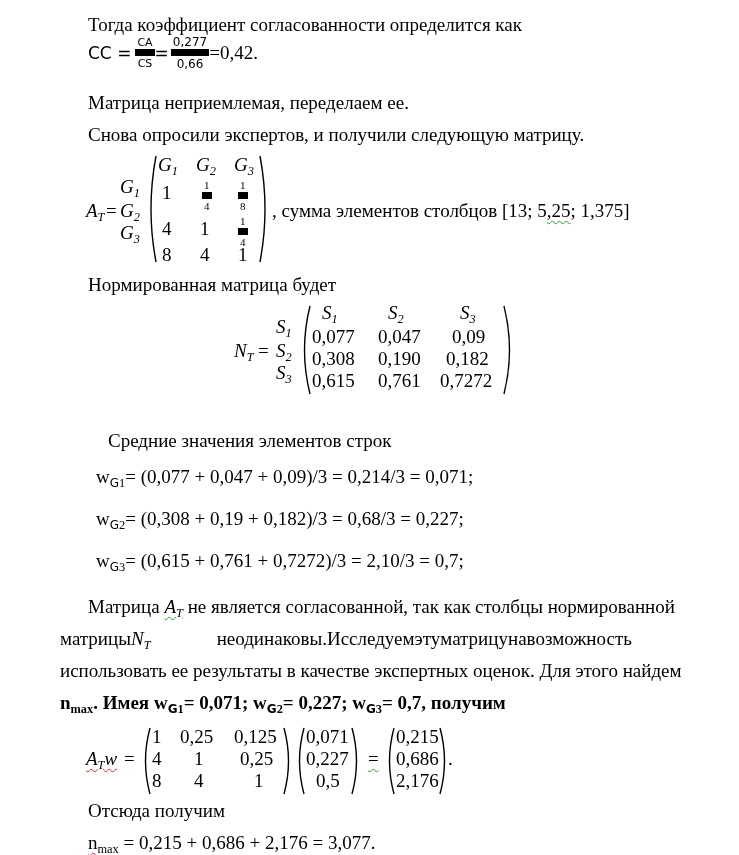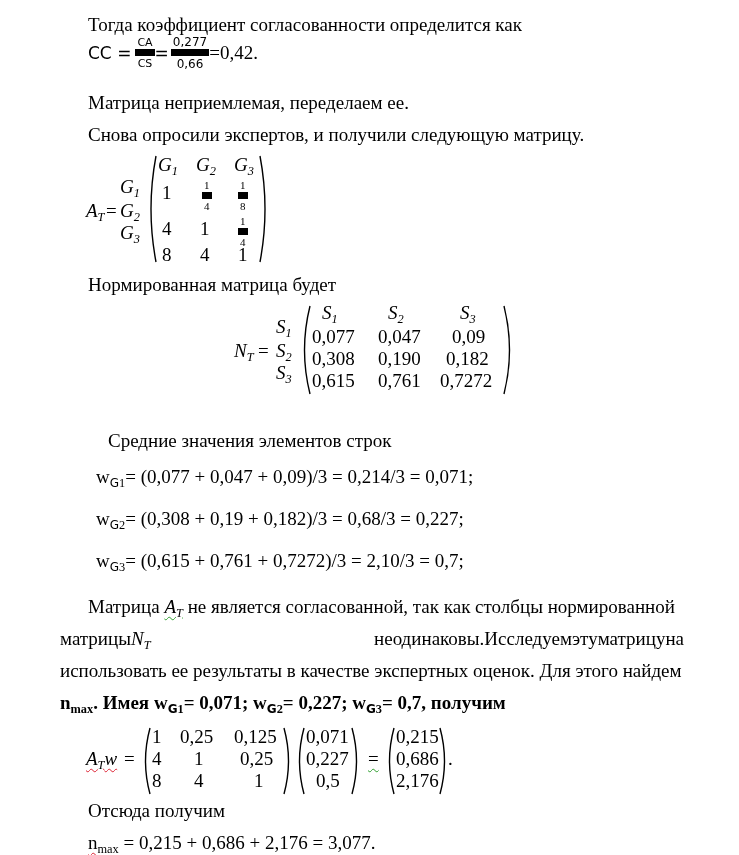--- a/index.html
+++ b/index.html
@@ -76,20 +76,21 @@
   <span class="abs" style="left:114px; top:68px;">1</span>
   <span class="abs frac smallfrac" style="left:152px; top:66px;">
       <span class="num">1</span>
       <span class="den">4</span>
     </span>
 
   <span class="abs" style="left:76px; top:94px;">8</span>
   <span class="abs" style="left:114px; top:94px;">4</span>
   <span class="abs" style="left:152px; top:94px;">1</span>
 
+  <span class="abs" style="left:186px; top:50px;"><span>, сумма элементов столбцов [13; 5</span><span class="wsq">,25</span><span>; 1,375]</span></span>
 </div>
 
 <div class="abs" style="left:88px; top:274px;">Нормированная матрица будет</div>
 
 <div class="abs" style="left:234px; top:300px; width:290px; height:100px;">
   <span class="abs it" style="left:0; top:40px;"><span>N</span><sub>T</sub></span>
   <span class="abs" style="left:24px; top:40px;">=</span>
   <span class="abs it" style="left:42px; top:16px;"><span>S</span><sub>1</sub></span>
   <span class="abs it" style="left:42px; top:40px;"><span>S</span><sub>2</sub></span>
   <span class="abs it" style="left:42px; top:62px;"><span>S</span><sub>3</sub></span>
@@ -127,27 +128,28 @@
 <div class="abs" style="left:96px; top:550px;">
   <span>w</span><sub><span class="sans" style="font-size:12px;">G</span><span>3</span></sub><span>= (0,615 + 0,761 + 0,7272)/3 = 2,10/3 = 0,7;</span>
 </div>
 
 <div class="abs" style="left:88px; top:596px;">
   <span>Матрица </span><span class="it wsq"><span>A</span><sub>T</sub></span><span> не является согласованной, так как столбцы нормированной</span>
 </div>
 <div class="abs" style="left:60px; top:628px; width:624px; display:flex; justify-content:space-between;">
   <span>матрицы</span>
   <span class="it"><span>N</span><sub>T</sub></span>
-  <span style="flex:1; display:flex; justify-content:flex-end; margin-left:14px;" id="l2b">
+  <span style="flex:1; display:flex; justify-content:center; margin-left:14px;" id="l2b">
       <span>не</span>
       <span>одинаковы.</span>
       <span>Исследуем</span>
       <span>эту</span>
       <span>матрицу</span>
       <span>на</span>
+      <span>возможность</span>
     </span>
 </div>
 <div class="abs" style="left: 60px; top: 660px; width: 624px; white-space: nowrap; word-spacing: 0px;">использовать ее результаты в  качестве экспертных оценок. Для этого найдем</div>
 <div class="abs" style="left:60px; top:692px;font-weight:bold;">
   <span>n</span><sub>max</sub><span>. Имея </span><span>w</span><sub><span class="sans" style="font-size:12px;">G</span><span>1</span></sub><span>= 0,071; </span><span>w</span><sub><span class="sans" style="font-size:12px;">G</span><span>2</span></sub><span>= 0,227; </span><span>w</span><sub><span class="sans" style="font-size:12px;">G</span><span>3</span></sub><span>= 0,7, получим</span>
 </div>
 
 <div class="abs" style="left:86px; top:724px; width:400px; height:74px;">
   <span class="abs it wsq-red" style="left:0; top:24px;"><span>A</span><sub>T</sub><span>w</span></span>
   <span class="abs" style="left:38px; top:24px;">=</span>

